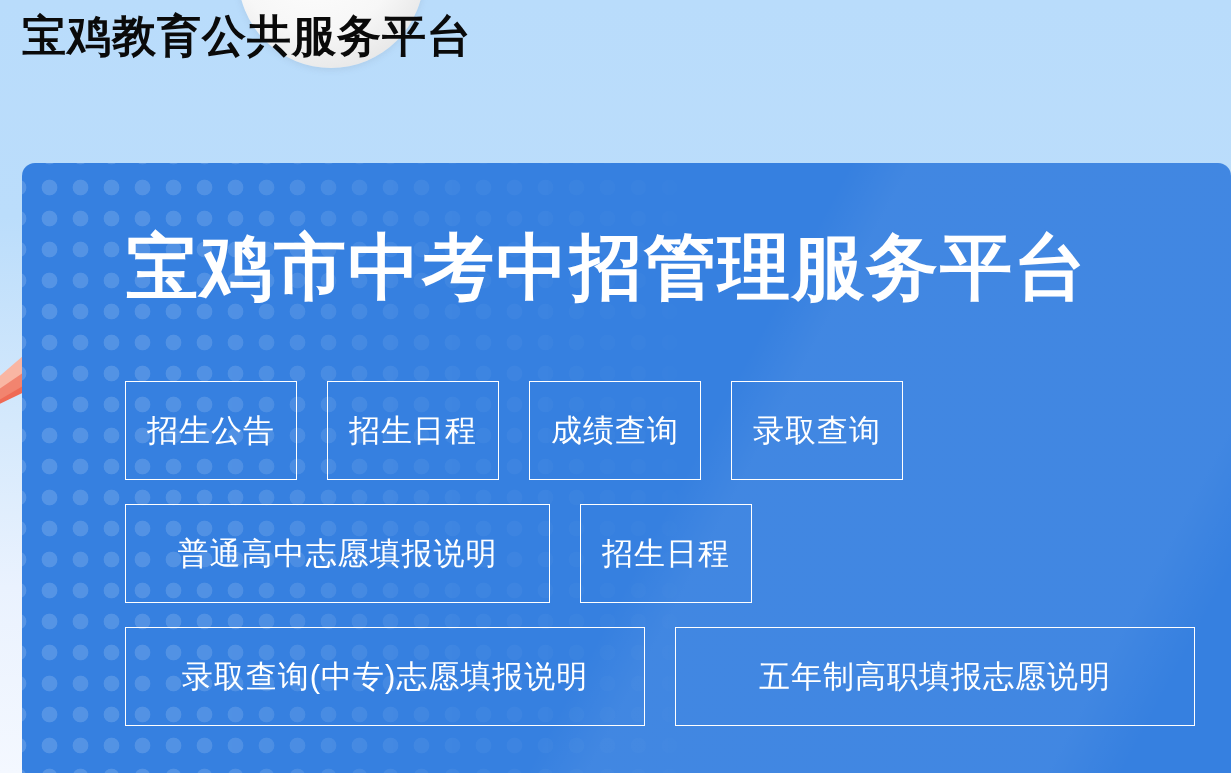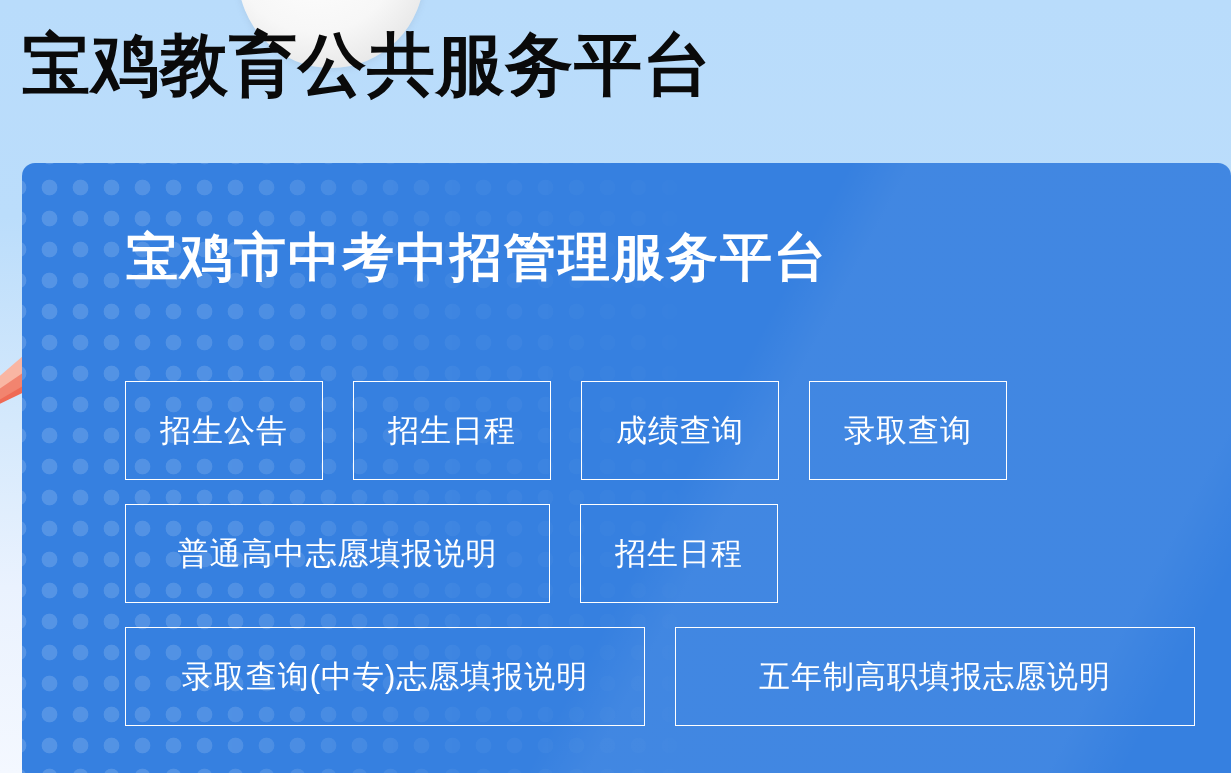--- a/index.html
+++ b/index.html
@@ -84,34 +84,34 @@
     background-position: 12px 9px;
     -webkit-mask-image: linear-gradient(to right, rgba(0,0,0,1) 0%, rgba(0,0,0,0.85) 20%, rgba(0,0,0,0.28) 44%, rgba(0,0,0,0) 72%);
     mask-image: linear-gradient(to right, rgba(0,0,0,1) 0%, rgba(0,0,0,0.85) 20%, rgba(0,0,0,0.28) 44%, rgba(0,0,0,0) 72%);
     pointer-events: none;
   }
 
   
   .site-title {
     position: absolute;
     left: 22px;
-    top: 30px;
-    font-size: 68px;
+    top: 14px;
+    font-size: 44px;
     line-height: 1.0;
     font-weight: 700;
     color: #0a0a0a;
     letter-spacing: 1px;
     white-space: nowrap;
   }
 
   .panel-title {
     position: absolute;
     left: 104px;
     top: 68px;
-    font-size: 52px;
+    font-size: 72px;
     line-height: 1.0;
     font-weight: 700;
     color: #ffffff;
     letter-spacing: 2px;
     white-space: nowrap;
   }
 
   
   .links {
     position: absolute;
@@ -138,21 +138,21 @@
     display: flex;
     align-items: center;
     justify-content: center;
     white-space: nowrap;
     margin-right: 30px;
     padding: 0 26px;
     cursor: pointer;
     letter-spacing: 1px;
   }
   .link-btn:last-child { margin-right: 8px; }
-  .w-short { width: 198px; padding: 8px; }
+  .w-short { width: 172px; padding: 8px; }
   .w-mid   { width: 215px; padding: 0; }
   .w-wide  { min-width: 425px; }
   .w-xwide { min-width: 520px; }
 </style>
 </head>
 <body>
 
 <div id="page">
 
   <div class="top-orb">

